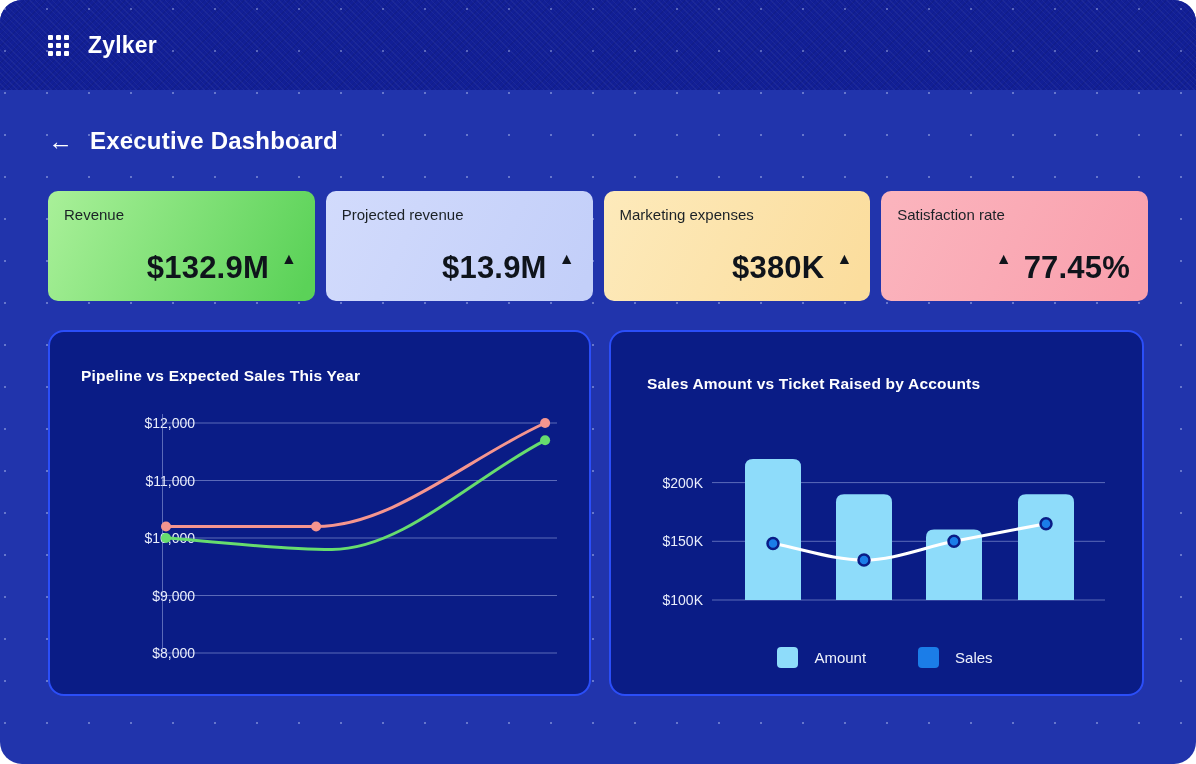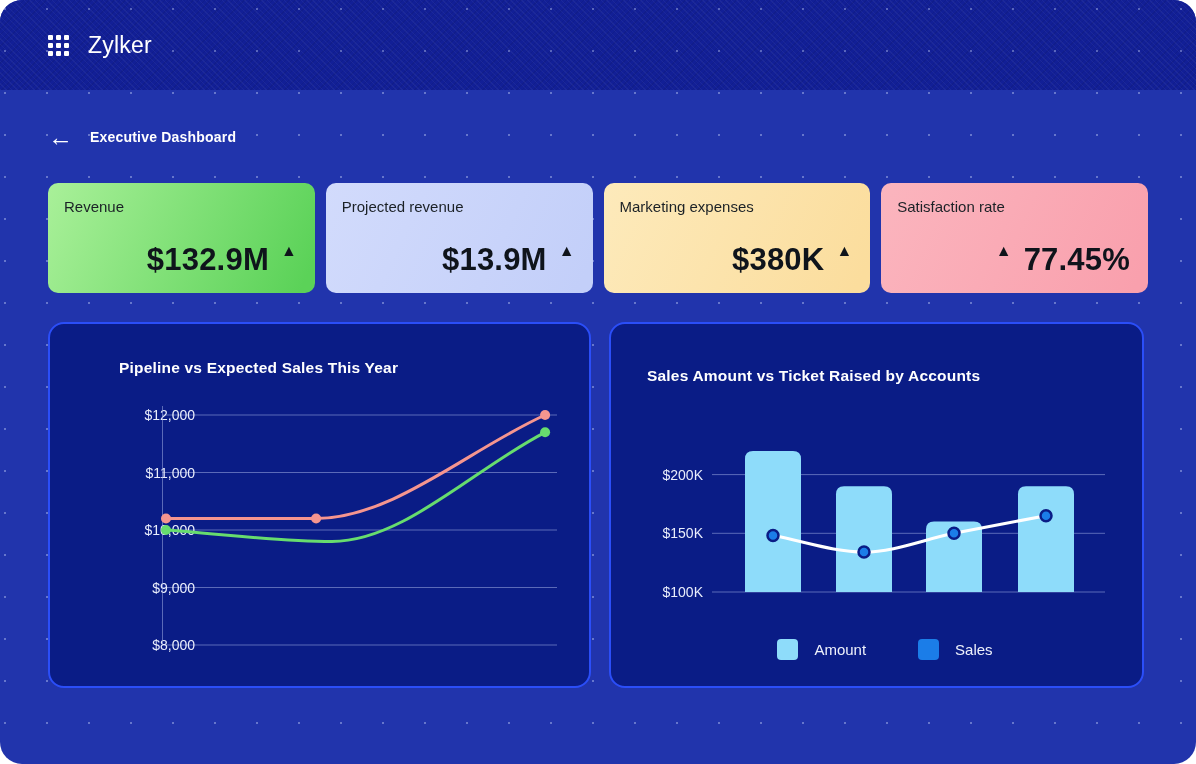--- a/index.html
+++ b/index.html
@@ -21,26 +21,26 @@
     background-image:
       radial-gradient(rgba(172,184,235,0.45) 1.2px, transparent 1.4px),
       repeating-linear-gradient(45deg, rgba(255,255,255,0.045) 0 1px, transparent 1px 4px),
       repeating-linear-gradient(-45deg, rgba(0,0,0,0.07) 0 1px, transparent 1px 4px);
     background-size:42px 42px, auto, auto;
     background-position:26px 30px, 0 0, 0 0;
   }
   .waffle { display:grid; grid-template-columns:repeat(3,5px); grid-template-rows:repeat(3,5px);
     gap:3px; cursor:pointer; }
   .waffle i { background:#ffffff; border-radius:1px; }
-  .brand { color:#ffffff; font-size:23px; font-weight:400; margin-left:19px; letter-spacing:0.2px; }
+  .brand { color:#ffffff; font-size:23px; font-weight:700; margin-left:19px; letter-spacing:0.2px; }
 
   
   .page-header { display:flex; align-items:center; margin:37px 48px 0; }
   .back-icon { color:#ffffff; font-size:25px; line-height:20px; cursor:pointer; }
-  .page-title { color:#ffffff; font-size:14px; font-weight:700; margin-left:17px; letter-spacing:0.2px; }
+  .page-title { color:#ffffff; font-size:24px; font-weight:700; margin-left:17px; letter-spacing:0.2px; }
 
   
   .kpi-row { display:grid; grid-template-columns:repeat(4,1fr); gap:11px; margin:36px 48px 0; }
   .kpi { height:110px; border-radius:10px; padding:15px 18px 15px 16px;
     display:flex; flex-direction:column; justify-content:space-between; }
   .kpi-green    { background:linear-gradient(115deg,#a9f099 0%,#5bd258 95%); }
   .kpi-lavender { background:linear-gradient(115deg,#d2dbfc 0%,#c3cff9 95%); }
   .kpi-yellow   { background:linear-gradient(115deg,#fdeabb 0%,#fbdd9d 95%); }
   .kpi-pink     { background:linear-gradient(115deg,#fbb5be 0%,#f9a0ad 95%); }
   .kpi-label { color:#1b2126; font-size:15px; }
@@ -50,21 +50,21 @@
   .trend-after  { margin-left:12px; }
   .trend-before { margin-right:12px; }
 
   
   .charts-row { display:flex; gap:18px; margin:29px 48px 0; }
   .panel { position:relative; height:366px; border:2px solid #2b4ef8; border-radius:16px;
     background:#0a1c86; overflow:hidden; }
   .panel-left  { width:543px; }
   .panel-right { width:535px; }
   .panel-title { position:absolute; color:#ffffff; font-size:15.5px; font-weight:700; letter-spacing:0.2px; }
-  .title-left  { left:31px; top:35px;margin-left:38px; }
+  .title-left  { left:31px; top:35px; }
   .title-right { left:36px; top:43px; }
   .chart-svg { position:absolute; left:0; }
   #chart0 { top:61px; }
   #chart1 { top:78px; }
   .tick { font-family:"Liberation Sans","DejaVu Sans",sans-serif; font-size:14px; fill:#e9edfb; }
 
   
   .legend { position:absolute; left:0; right:0; bottom:26px; display:flex;
     justify-content:center; align-items:center; gap:52px;padding-left:17px; }
   .legend-item { display:flex; align-items:center; gap:16px; }

